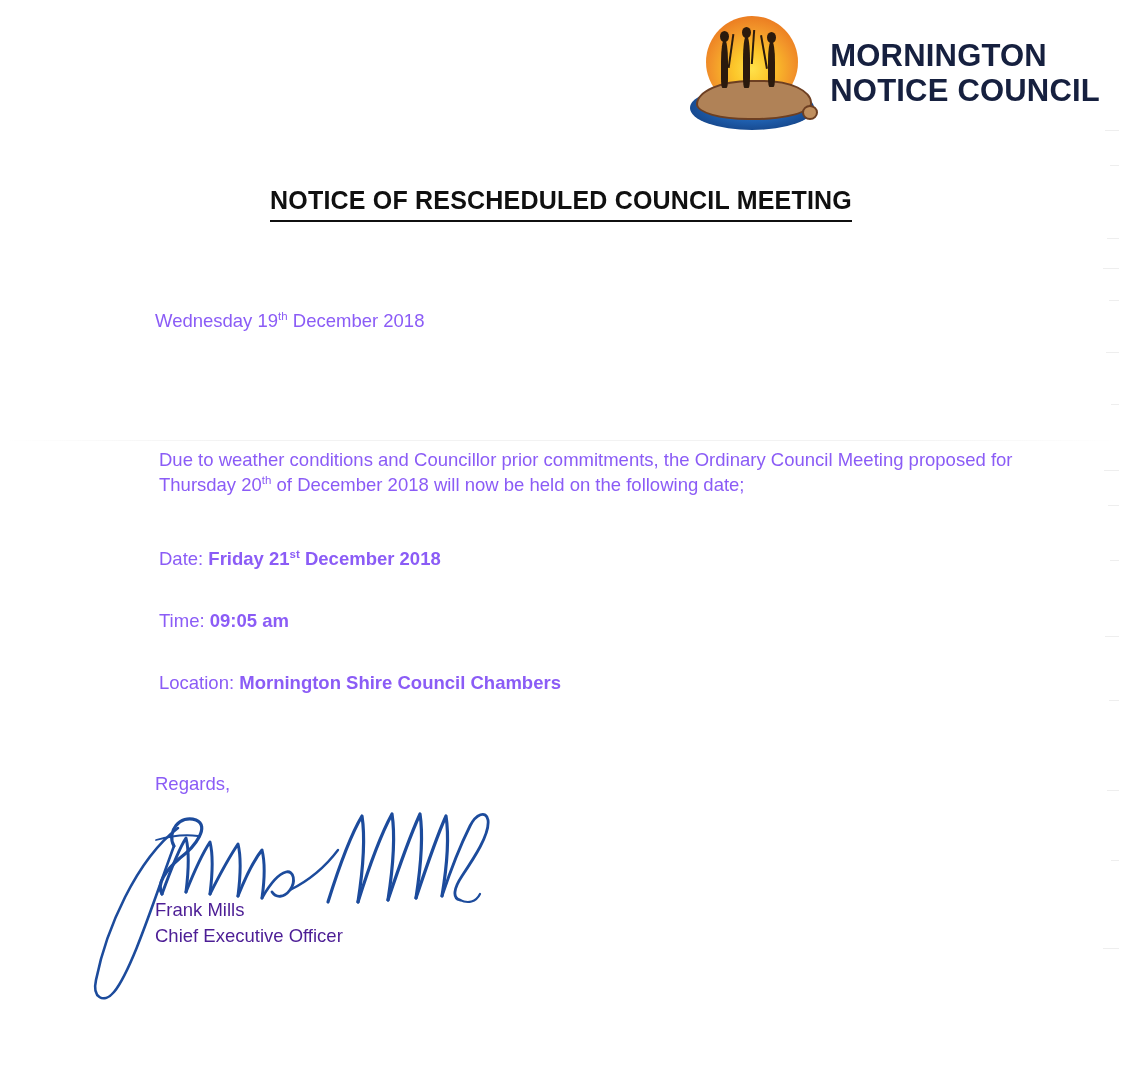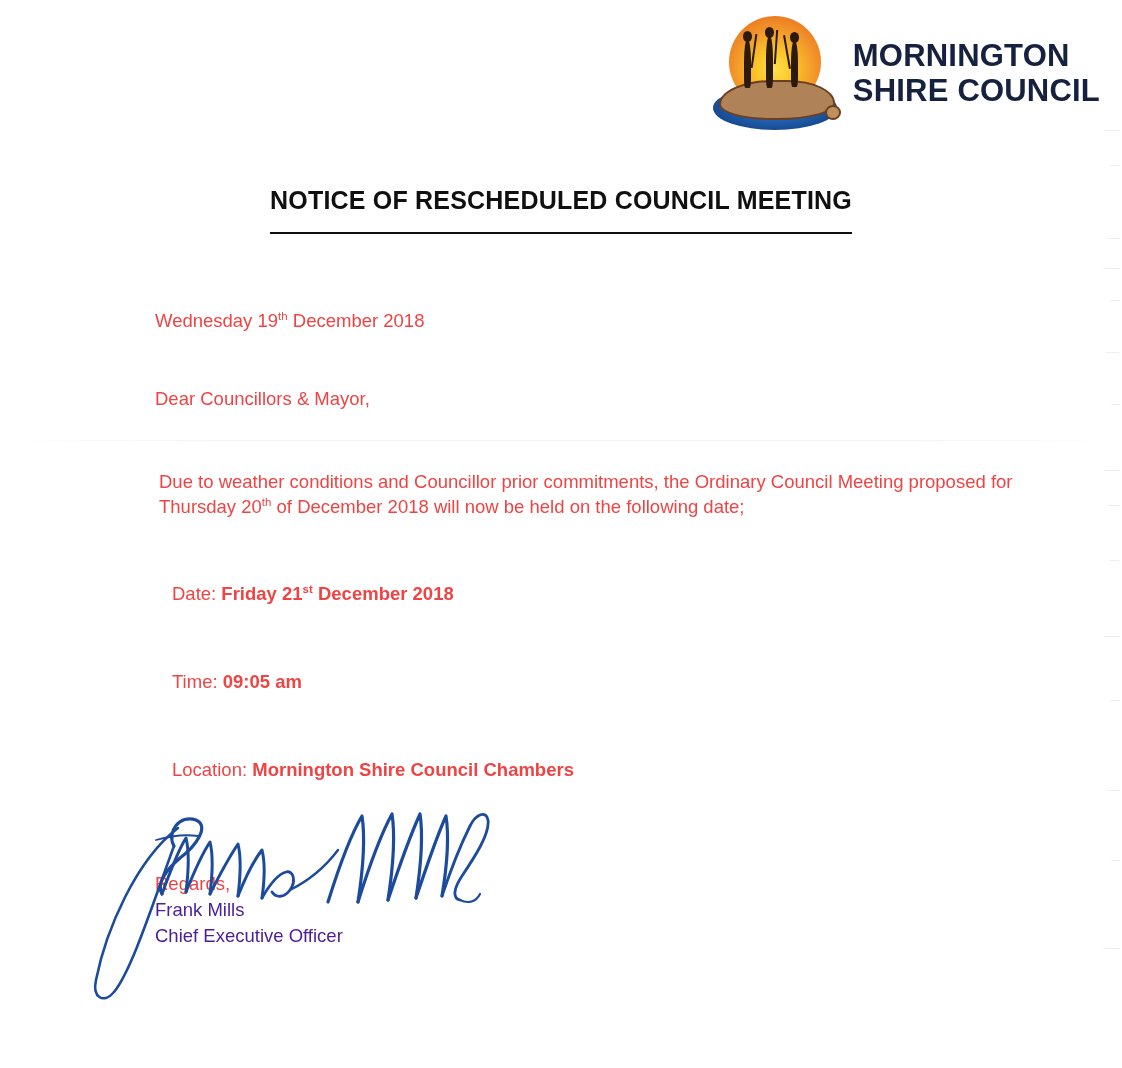--- a/index.html
+++ b/index.html
@@ -124,48 +124,48 @@
     left: 0;
     width: 1122px;
     text-align: center;
     font-size: 25px;
     font-weight: bold;
     letter-spacing: 0.2px;
     color: #101010;
   }
   .doc-title span {
     border-bottom: 2px solid #101010;
-    padding-bottom: 18px;
+    padding-bottom: 6px;
     text-align: center;
   }
 
   
   .body-block {
     position: absolute;
     left: 155px;
     top: 310px;
     width: 880px;
     font-size: 18.5px;
-    color: #ef4444;
+    color: #8b5cf6;
   }
   .line { margin: 0; }
   .gap-lg { height: 56px; }
   .gap-md { height: 42px; }
   .gap-sm { height: 30px; }
   sup {
     font-size: 0.62em;
     vertical-align: super;
     line-height: 0;
   }
   .para {
     line-height: 1.33;
     margin: 4px;
   }
   .detail-row {
-    margin: 17px;
+    margin: 4px;
     line-height: 1.3;
   }
   .detail-row b { font-weight: bold; }
   .loc-second {
     margin: 0;
     padding-left: 93px;
     font-weight: bold;
     line-height: 1.3;
   }
 
@@ -223,35 +223,34 @@
     <div class="logo-mark">
       <div class="logo-water"></div>
       <div class="logo-sun"></div>
       <div class="logo-island"></div>
       <div class="figure fig-1"></div>
       <div class="figure fig-2"></div>
       <div class="figure fig-3"></div>
     </div>
     <div class="wordmark">
       <div>MORNINGTON</div>
-      <div>SHIRE COUNCIL</div>
+      <div>NOTICE COUNCIL</div>
     </div>
   </div>
 
   <div class="doc-title">
     <span>NOTICE OF RESCHEDULED COUNCIL MEETING</span>
   </div>
 
   <div class="body-block">
 
     <p class="line"><span>Wednesday 19</span><sup>th</sup><span> December 2018</span></p>
 
     <div class="gap-lg"></div>
 
-    <p class="line">Dear Councillors &amp; Mayor,</p>
 
     <div class="gap-lg"></div>
 
     <p class="para"><span>Due to weather conditions and Councillor prior commitments, the Ordinary Council Meeting proposed for Thursday 20</span><sup>th</sup><span> of December 2018 will now be held on the following date;</span></p>
 
     <div class="gap-md"></div>
 
     <p class="detail-row"><span>Date: </span><b><span>Friday 21</span><sup>st</sup><span> December 2018</span></b></p>
 
     <div class="gap-sm"></div>

